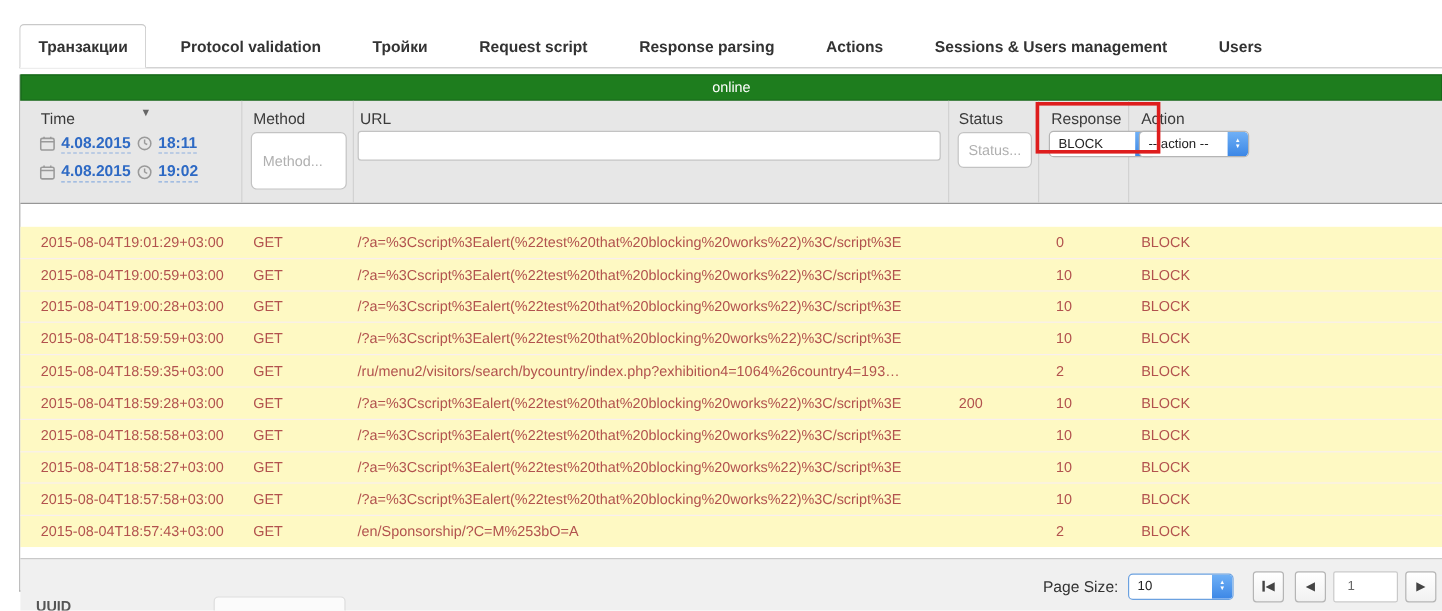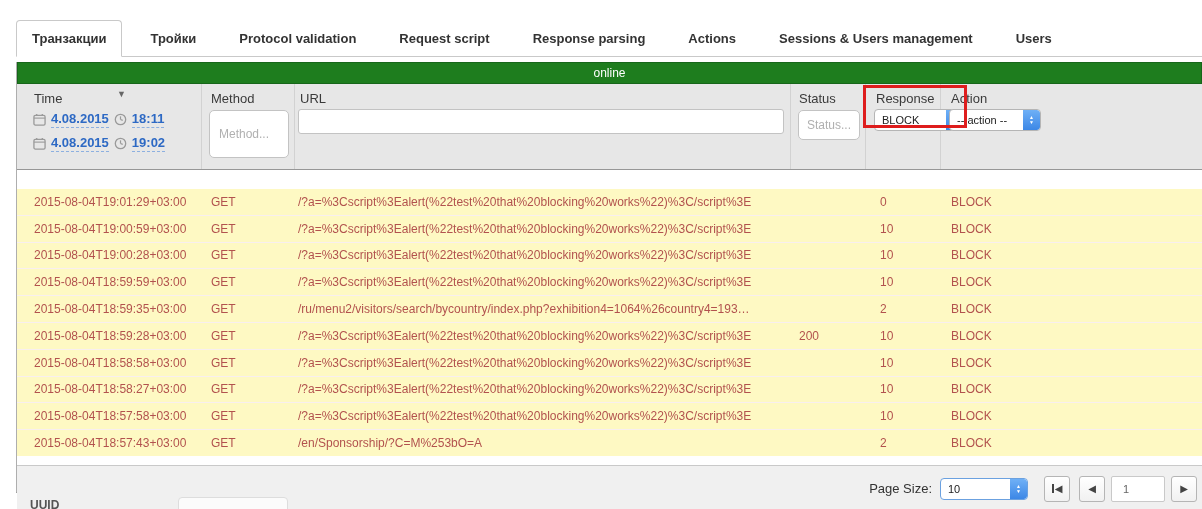--- a/index.html
+++ b/index.html
@@ -90,22 +90,22 @@
   .below-box{position:absolute;left:178px;top:497px;width:110px;height:22px;box-sizing:border-box;
              border:1px solid #ddd;border-radius:4px;background:#fbfbfb;}
 </style>
 </head>
 <body>
 
 <div class="page">
 
   <div class="tabbar">
     <div class="tab active">Транзакции</div>
+    <div class="tab">Protocol validation</div>
     <div class="tab">Тройки</div>
-    <div class="tab">Protocol validation</div>
     <div class="tab">Request script</div>
     <div class="tab">Response parsing</div>
     <div class="tab">Actions</div>
     <div class="tab">Sessions &amp; Users management</div>
     <div class="tab">Users</div>
   </div>
 
   <div class="panel">
 
     <div class="online-bar">online</div>

